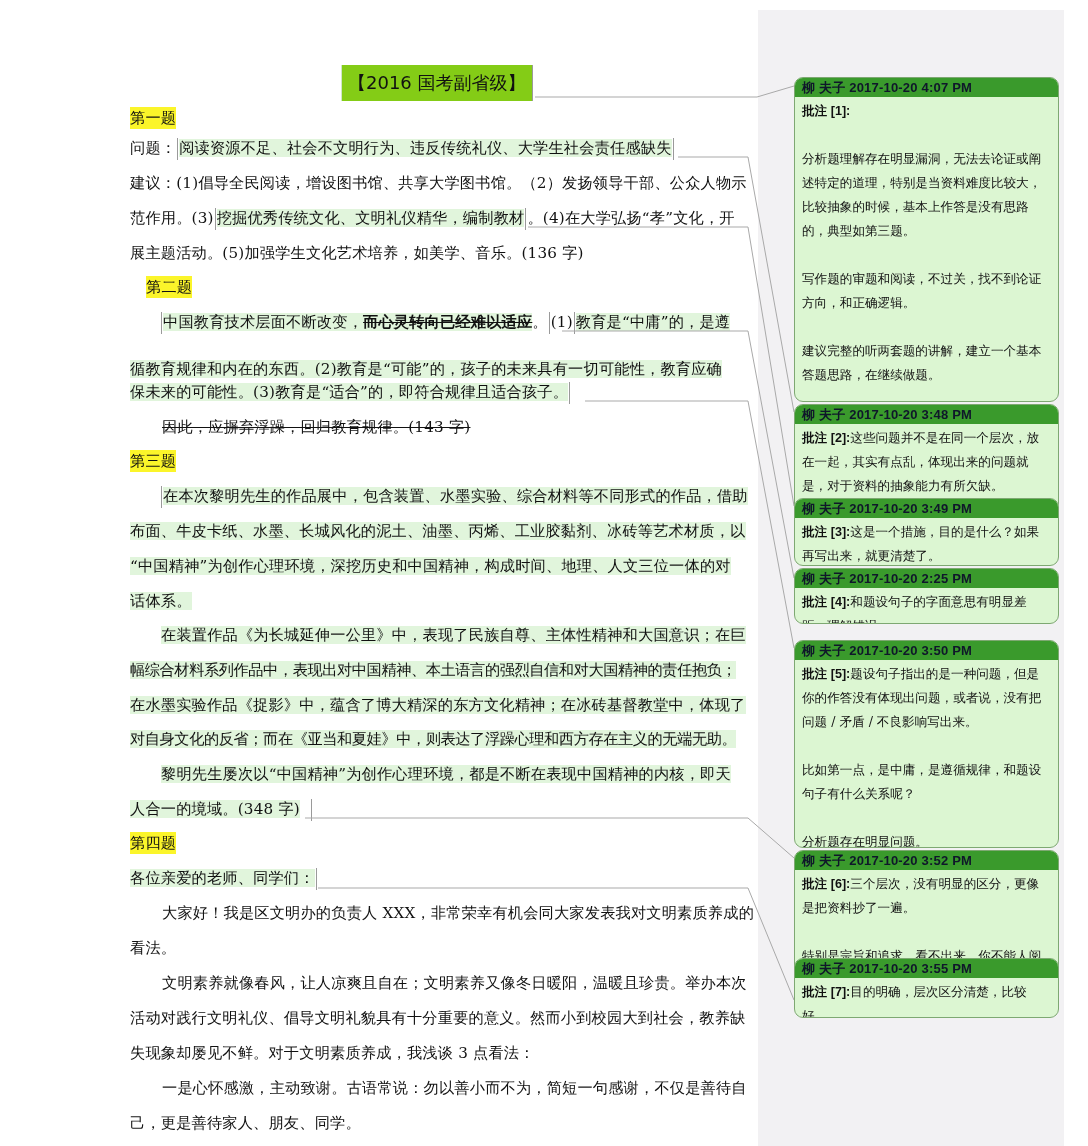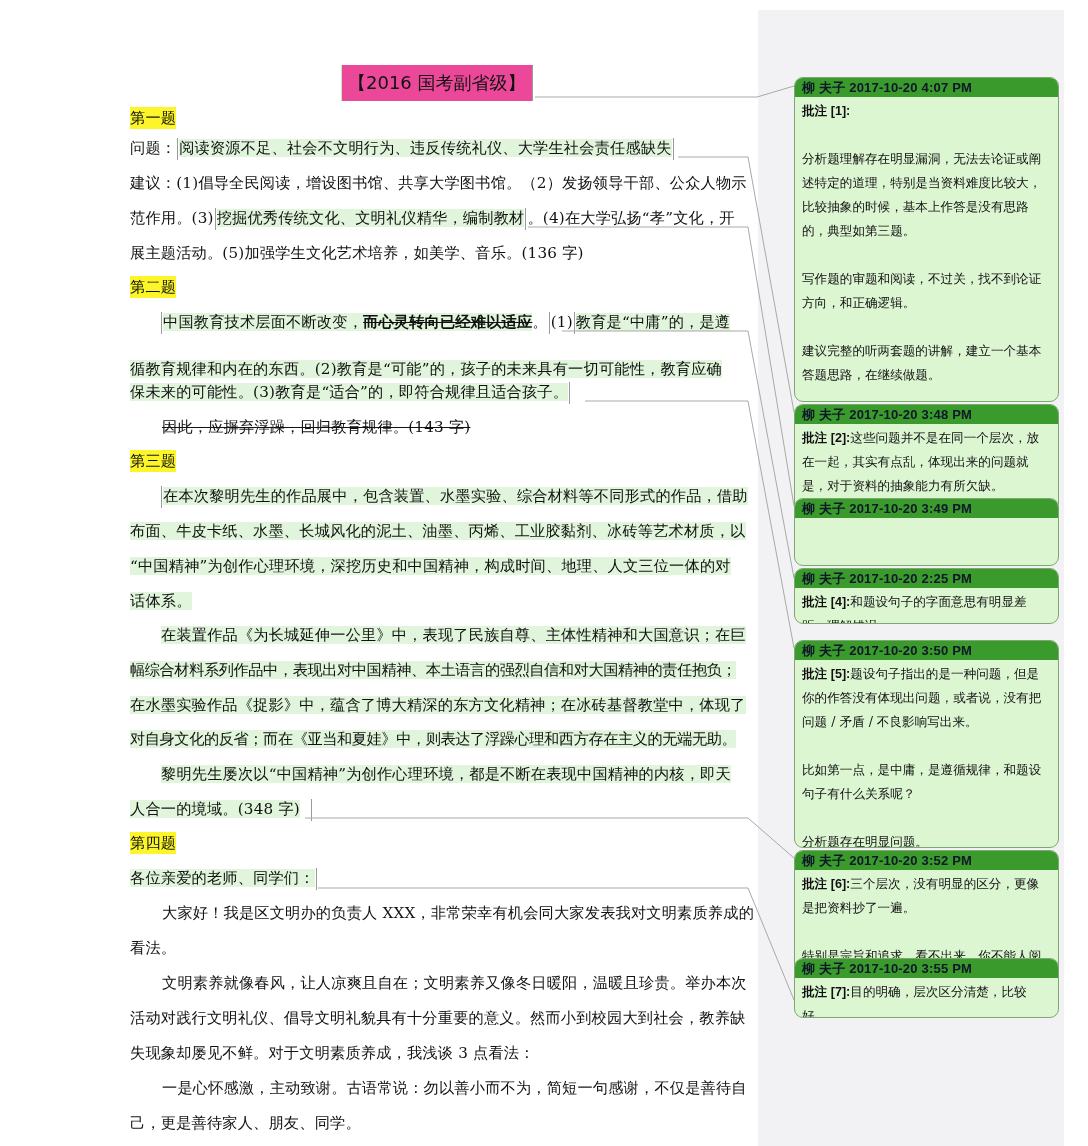--- a/index.html
+++ b/index.html
@@ -7,21 +7,21 @@
          font-family:"DejaVu Serif","Liberation Serif",serif; color:#111; }
   .doc { position:absolute; left:0; top:0; width:758px; height:1146px; background:#fff; }
   .panel { position:absolute; left:758px; top:10px; width:306px; height:1136px; background:#f2f1f3; }
   .line { position:absolute; left:130px; height:34px; line-height:34px; font-size:15.2px; white-space:nowrap; letter-spacing:0.2px; }
   .hl-y { background:#fbf52a; padding:2px 0; }
   .hl-g { background:#e1f5dc; }
   .strike { text-decoration:line-through;text-align:right; }
   .bold { font-weight:bold; }
   .anchor { display:inline-block; width:0; height:22px; border-left:1px solid #9a9a9a; vertical-align:middle; margin:0 1px; }
   .title { position:absolute; left:341px; top:65px; height:36px; line-height:36px; padding:0 6px 0 6px;
-           background:#ec4899; font-family:"DejaVu Sans","Liberation Sans",sans-serif; font-size:18px; font-weight:500; border-right:1px solid #9a9a9a; border-left:1px solid #cfe6c9; }
+           background:#84cc16; font-family:"DejaVu Sans","Liberation Sans",sans-serif; font-size:18px; font-weight:500; border-right:1px solid #9a9a9a; border-left:1px solid #cfe6c9; }
   svg.connectors { position:absolute; left:0; top:0; width:1088px; height:1146px; pointer-events:none; }
   .cmt { position:absolute; left:794px; width:265px; background:#dcf6d2; border:1px solid #7ea872; border-radius:9px;
          font-family:"DejaVu Serif","Liberation Serif",serif; font-size:12.6px; line-height:24px; color:#111; overflow:hidden; box-sizing:border-box; }
   .cmt-hd { background:#3a9a2c; color:#0f172a; height:19px; line-height:19px; padding-left:7px; font-family:"Liberation Sans","DejaVu Sans",sans-serif; font-weight:bold; font-size:13px; letter-spacing:0.2px; }
   .cmt-bd { padding:2px 8px 0 7px; }
   .cmt-bd p { margin:0; }
   .lbl { font-weight:bold; font-family:"Liberation Sans","DejaVu Sans",sans-serif; }
   .gap { height:24px; }
 </style>
 </head>
@@ -36,21 +36,21 @@
   </div>
   <div class="line" style="top:131px;">
     <span>问题：</span><span class="anchor"></span><span class="hl-g">阅读资源不足、社会不文明行为、违反传统礼仪、大学生社会责任感缺失</span><span class="anchor"></span>
   </div>
   <div class="line" style="top:166px;">建议：(1)倡导全民阅读，增设图书馆、共享大学图书馆。（2）发扬领导干部、公众人物示</div>
   <div class="line" style="top:201px;">
     <span>范作用。(3)</span><span class="anchor"></span><span class="hl-g">挖掘优秀传统文化、文明礼仪精华，编制教材</span><span class="anchor"></span><span>。(4)在大学弘扬“孝”文化，开</span>
   </div>
   <div class="line" style="top:236px;">展主题活动。(5)加强学生文化艺术培养，如美学、音乐。(136 字)</div>
 
-  <div class="line" style="top:270px;">
+  <div class="line" style="top:270px;margin-left:16px;">
     <span class="hl-y">第二题</span>
   </div>
   <div class="line" style="top:305px;">
     <span style="display:inline-block;width:30px;"></span><span class="anchor"></span><span class="hl-g"><span>中国教育技术层面不断改变，</span><span class="bold strike">而心灵转向已经难以适应</span></span><span>。</span><span class="anchor"></span><span>(1)</span><span class="anchor"></span><span class="hl-g">教育是“中庸”的，是遵</span>
   </div>
   <div class="line" style="top:352px;">
     <span class="hl-g">循教育规律和内在的东西。(2)教育是“可能”的，孩子的未来具有一切可能性，教育应确</span>
   </div>
   <div class="line" style="top:375px;">
     <span class="hl-g">保未来的可能性。(3)教育是“适合”的，即符合规律且适合孩子。</span><span class="anchor"></span>
@@ -128,20 +128,23 @@
 
 <div class="cmt" style="top:404px;height:108px;">
   <div class="cmt-hd">柳 夫子  2017-10-20 3:48 PM</div>
   <div class="cmt-bd">
       <p><span class="lbl">批注 [2]:</span><span>这些问题并不是在同一个层次，放在一起，其实有点乱，体现出来的问题就是，对于资料的抽象能力有所欠缺。</span></p>
     </div>
 </div>
 
 <div class="cmt" style="top:498px;height:68px;">
   <div class="cmt-hd">柳 夫子  2017-10-20 3:49 PM</div>
+  <div class="cmt-bd">
+      <p><span class="lbl">批注 [3]:</span><span>这是一个措施，目的是什么？如果再写出来，就更清楚了。</span></p>
+    </div>
 </div>
 
 <div class="cmt" style="top:568px;height:56px;">
   <div class="cmt-hd">柳 夫子  2017-10-20 2:25 PM</div>
   <div class="cmt-bd">
       <p><span class="lbl">批注 [4]:</span><span>和题设句子的字面意思有明显差距，理解错误。</span></p>
     </div>
 </div>
 
 <div class="cmt" style="top:640px;height:208px;">

